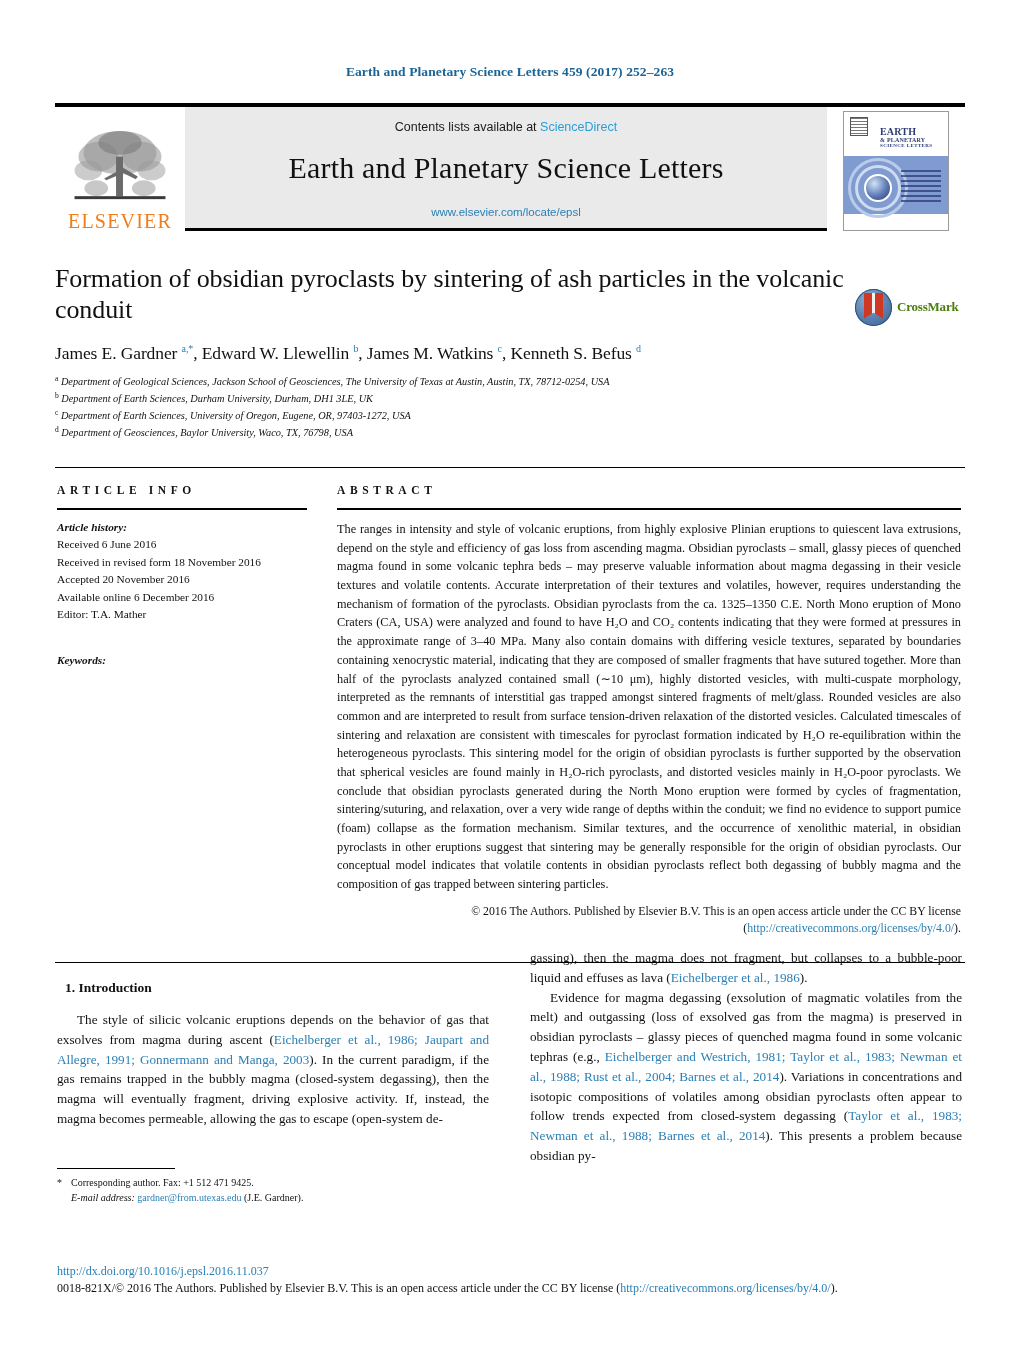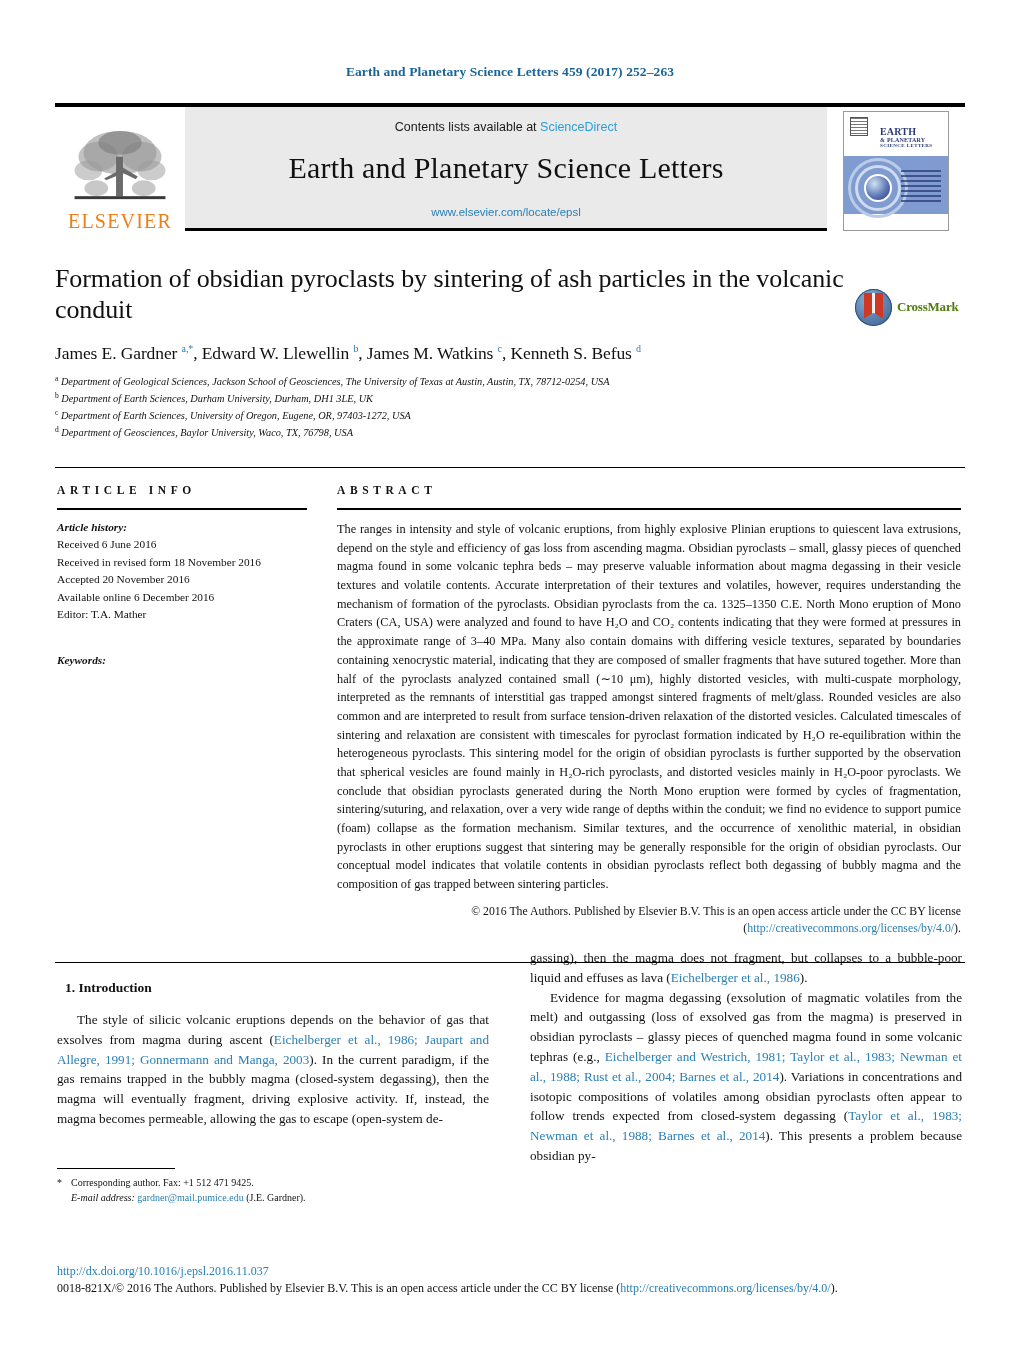--- a/index.html
+++ b/index.html
@@ -512,21 +512,21 @@
     </p>
   </div>
 
   <div class="footnote">
     <div class="fn-rule"></div>
     <div class="fn-text">
       <span class="star">*</span><span>Corresponding author. Fax: +1 512 471 9425.</span>
     </div>
     <div class="fn-text" style="padding-left:14px">
       <span class="em">E-mail address:</span>
-      <span class="mail">gardner@mail.pumice.edu</span>
+      <span class="mail">gardner@from.utexas.edu</span>
       <span>(J.E. Gardner).</span>
     </div>
   </div>
 
   <div class="footer">
     <div class="doi">http://dx.doi.org/10.1016/j.epsl.2016.11.037</div>
     <div class="issn">
       <span>0018-821X/© 2016 The Authors. Published by Elsevier B.V. This is an open access article under the CC BY license (</span><span class="lic">http://creativecommons.org/licenses/by/4.0/</span><span>).</span>
     </div>
   </div>

